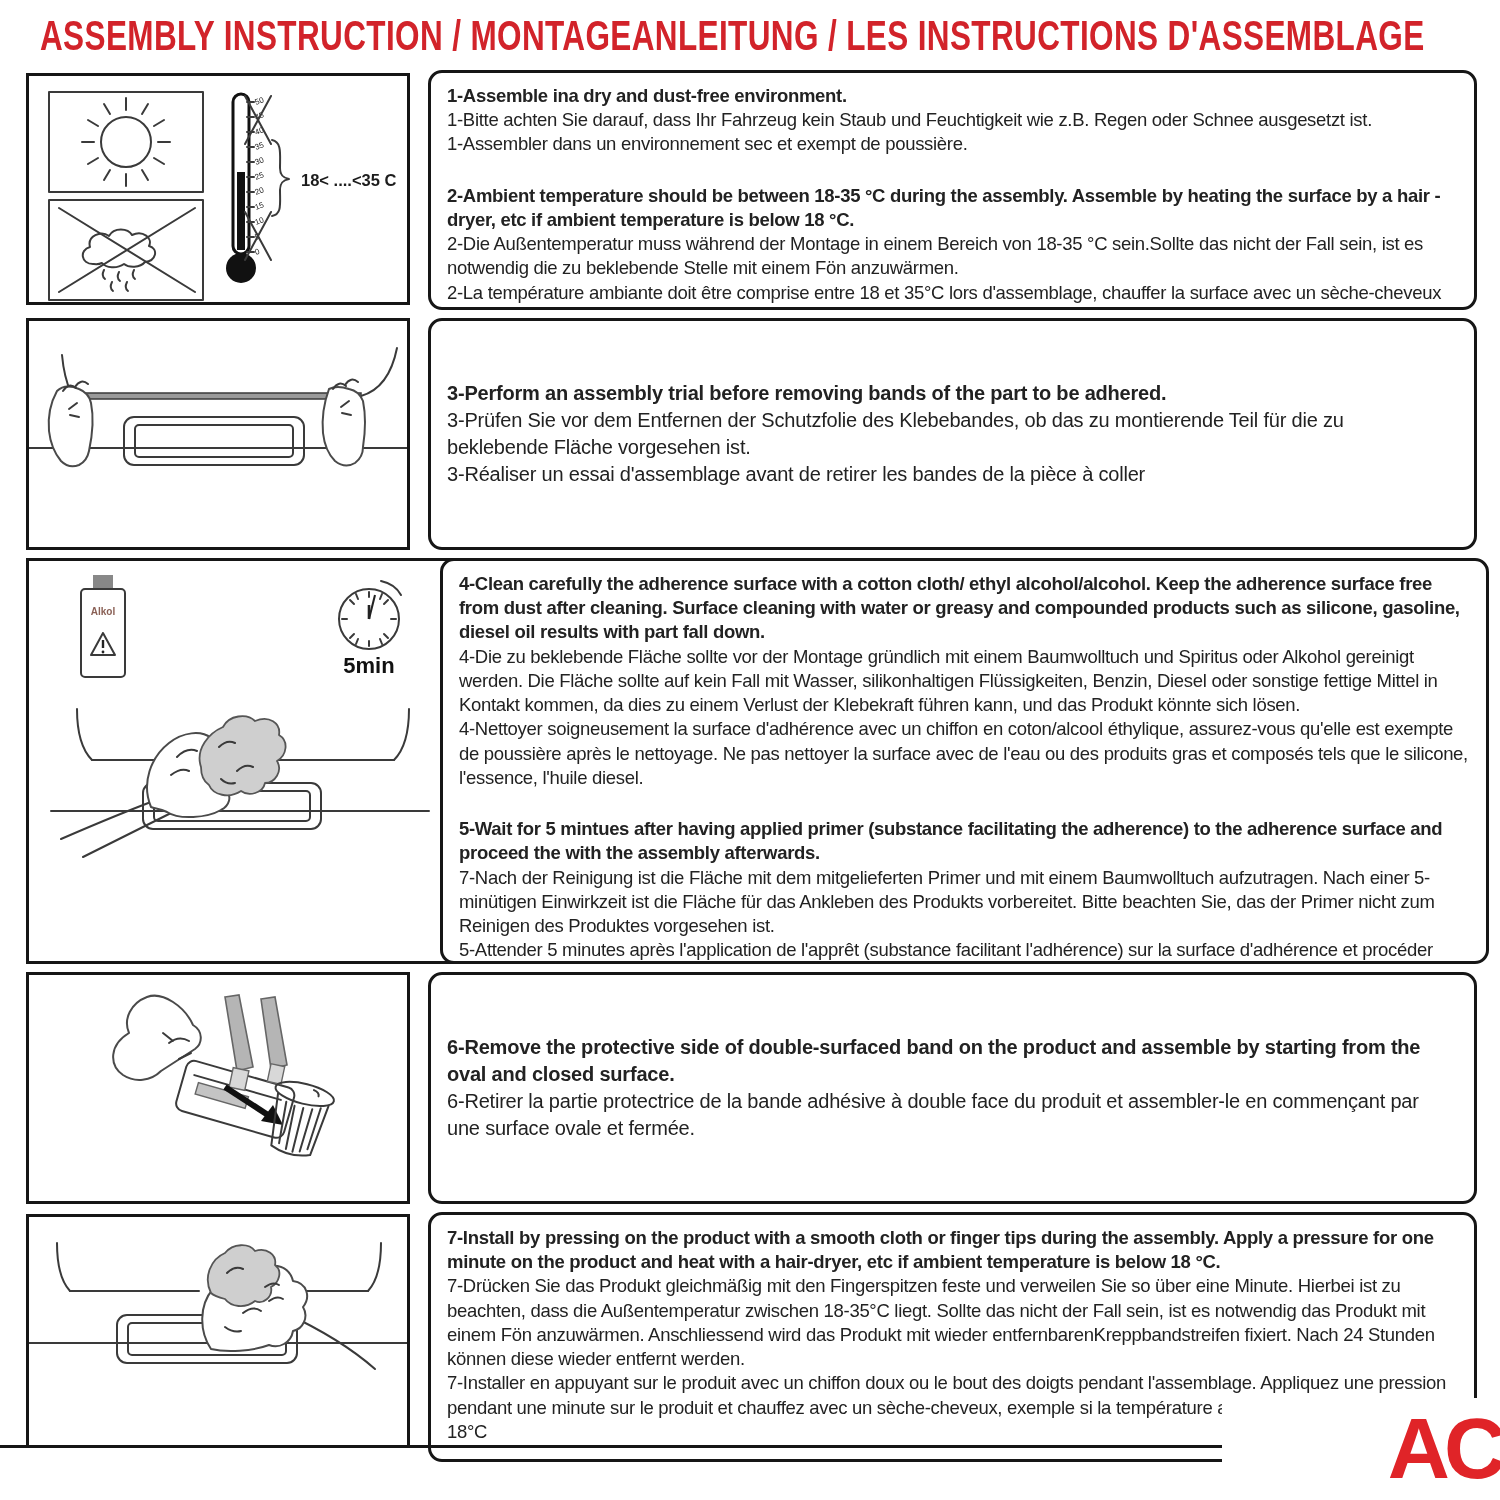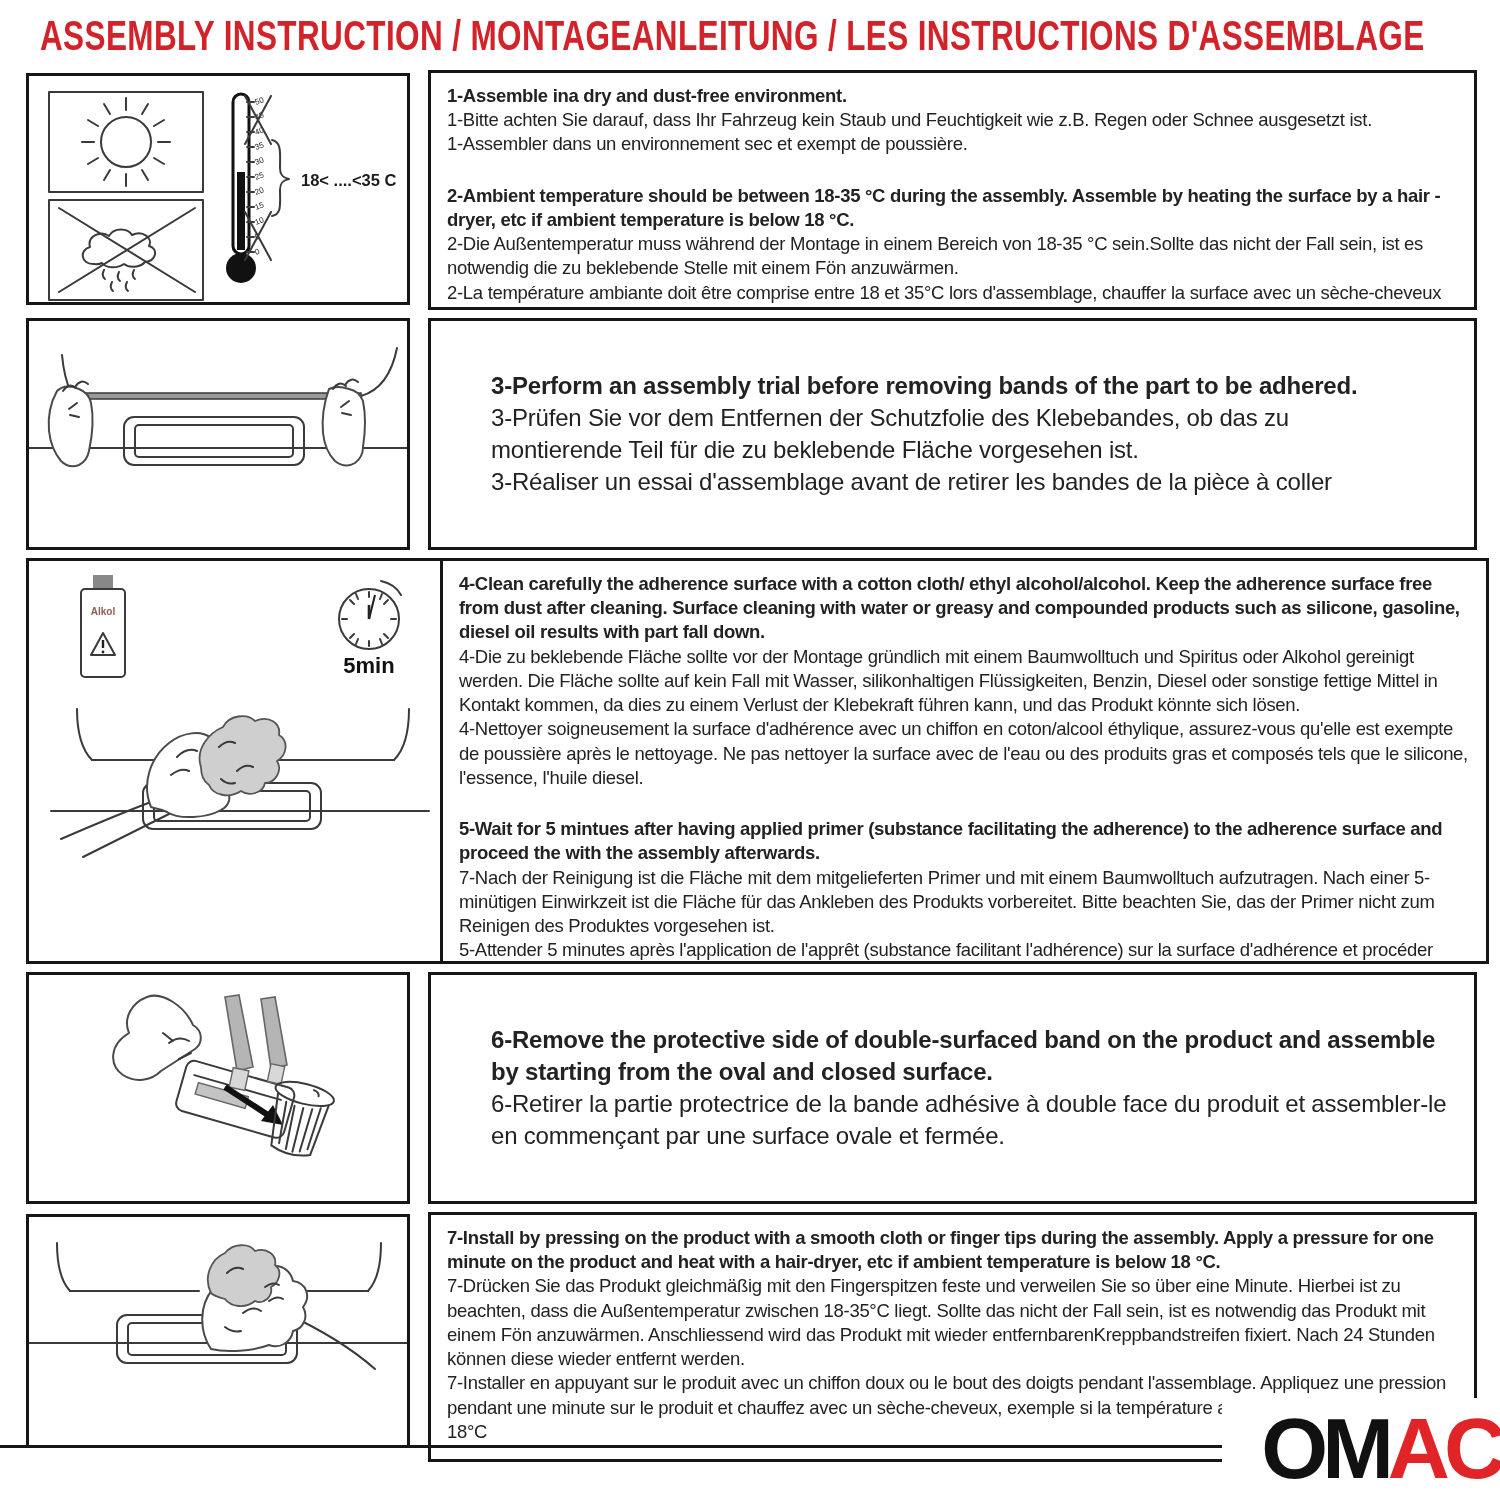--- a/index.html
+++ b/index.html
@@ -11,25 +11,25 @@
     position:absolute;top:12px;left:40px;white-space:nowrap;
     font-size:42px;font-weight:bold;color:#d2232a;
     transform:scaleX(0.75);transform-origin:0 50%;letter-spacing:0.5px;
   }
   .box{
     position:absolute;border:3px solid #161616;background:#fff;
     box-sizing:border-box;overflow:hidden;
   }
   .illus{display:flex;align-items:center;justify-content:center;}
   .illus svg{width:100%;height:100%;}
-  .text-box{padding:11px 16px;}
+  .text-box{padding:11px 16px;border-radius:14px;}
   .center{display:flex;flex-direction:column;justify-content:center;}
   p{margin:0;}
   .s-small p{font-size:18.5px;line-height:1.31;letter-spacing:-0.3px;}
-  .s-large p{font-size:24px;line-height:1.34;letter-spacing:-0.2px;margin-left:44px;}
+  .s-large p{font-size:20px;line-height:1.34;letter-spacing:-0.2px;}
   .b{font-weight:bold;}
   .gap{margin-top:27px;}
   .maxw930 p{max-width:930px;}
   .maxw990 p{max-width:995px;}
   .footer-line{position:absolute;left:0;top:1445px;width:1222px;height:3px;background:#161616;}
   #logo{
     position:absolute;left:1222px;top:1398px;width:278px;height:100px;background:#fff;
     display:flex;align-items:center;justify-content:flex-end;z-index:5;
     font-weight:bold;font-size:86px;letter-spacing:-6px;line-height:1;padding-right:2px;
   }
@@ -284,15 +284,14 @@
 </div>
 
 <div class="box text-box s-small" style="left:428px;top:1212px;width:1049px;height:250px">
   <p class="b">7-Install by pressing on the product with a smooth cloth or finger tips during the assembly. Apply a pressure for one minute on the product and heat with a hair-dryer, etc if ambient temperature is below 18 °C.</p>
   <p>7-Drücken Sie das Produkt gleichmäßig mit den Fingerspitzen feste und verweilen Sie so über eine Minute. Hierbei ist zu beachten, dass die Außentemperatur zwischen 18-35°C liegt. Sollte das nicht der Fall sein, ist es notwendig das Produkt mit einem Fön anzuwärmen. Anschliessend wird das Produkt mit wieder entfernbarenKreppbandstreifen fixiert. Nach 24 Stunden können diese wieder entfernt werden.</p>
   <p>7-Installer en appuyant sur le produit avec un chiffon doux ou le bout des doigts pendant l'assemblage. Appliquez une pression pendant une minute sur le produit et chauffez avec un sèche-cheveux, exemple si la température ambiante est inférieure à 18°C</p>
 </div>
 
 <div class="footer-line"></div>
 <div id="logo">
-  <span class="lb">OM</span>
     <span class="lr">AC</span>
 </div>
 
 </body></html>

